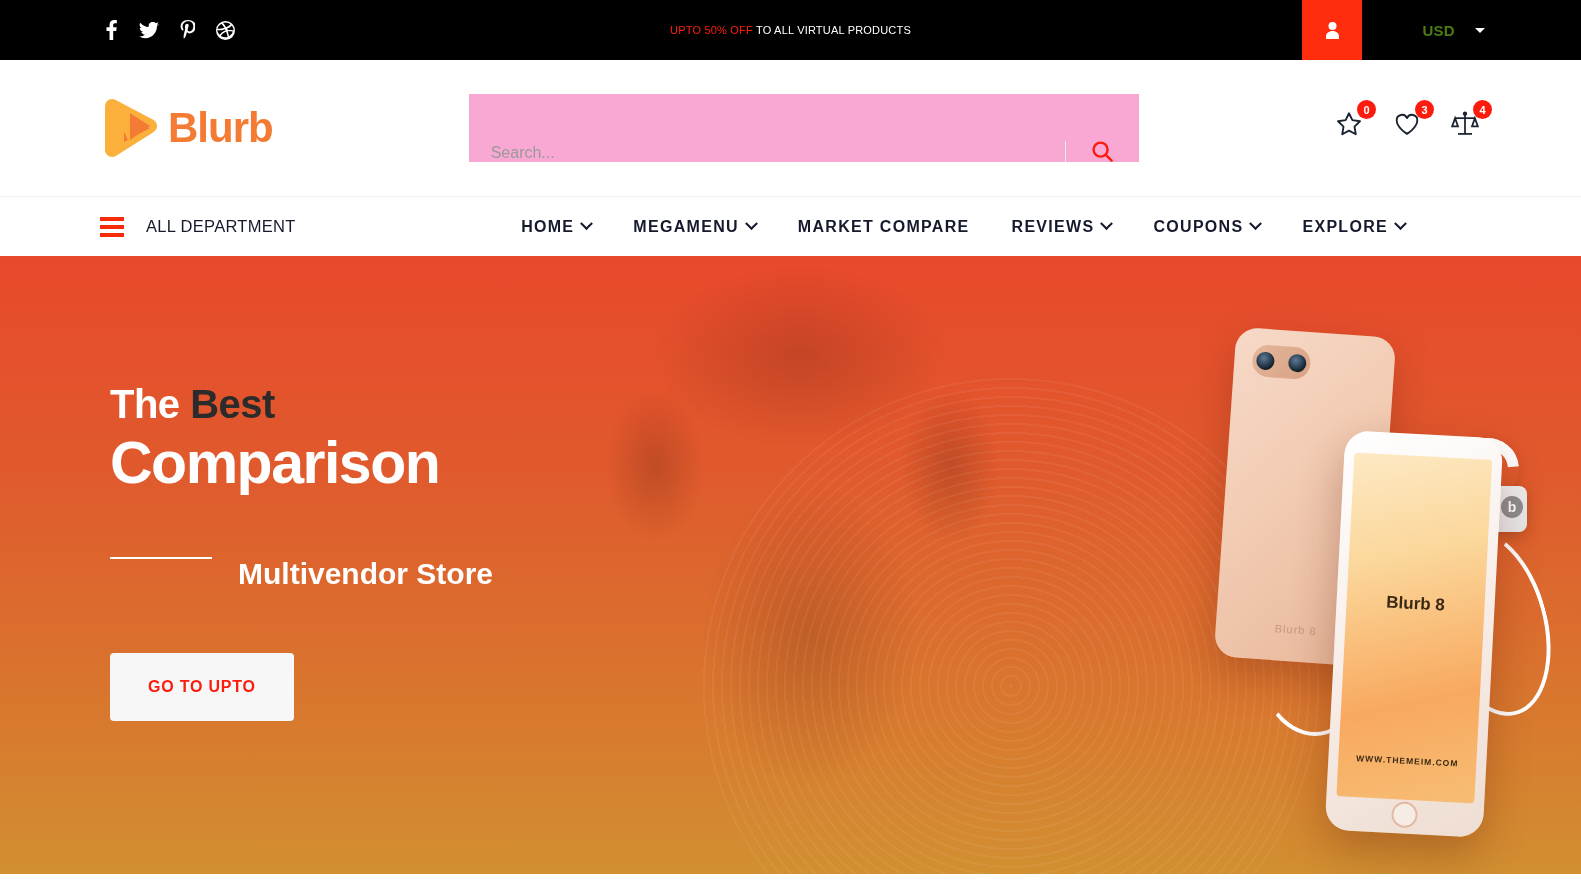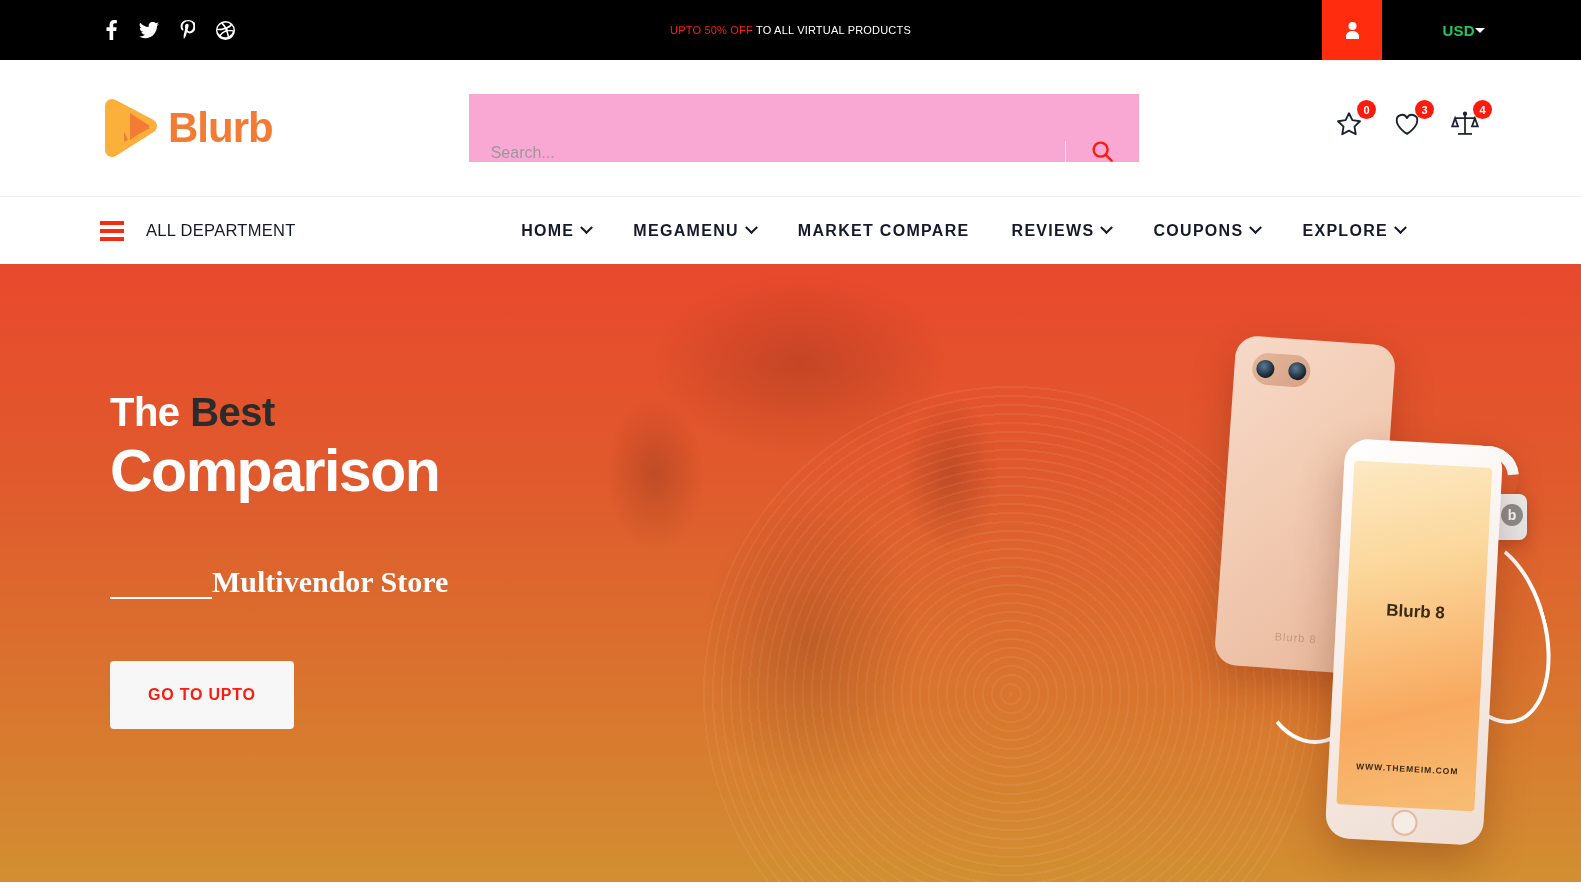--- a/index.html
+++ b/index.html
@@ -34,22 +34,22 @@
   .topbar-right {
     margin-left: auto; display: flex; align-items: stretch; height: 60px;
   }
   .account-btn {
     width: 60px; background: #ff2d0d;
     display: flex; align-items: center; justify-content: center;
     cursor: pointer;
   }
   .account-btn svg { fill: #fff; }
   .currency {
-    display: flex; align-items: center; gap: 0;
-    color: #22c55e; font-weight: bold; font-size: 15px;
+    display: flex; align-items: center; gap: 20px;
+    color: #4d7c0f; font-weight: bold; font-size: 15px;
     padding: 0 0 0 60px; margin-right: 96px; cursor: pointer;
     letter-spacing: .3px;
   }
   .caret {
     width: 0; height: 0;
     border-left: 5px solid transparent;
     border-right: 5px solid transparent;
     border-top: 5px solid #fff;
   }
 
@@ -93,21 +93,21 @@
   .badge {
     position: absolute; top: -10px; right: -11px;
     min-width: 19px; height: 19px; border-radius: 50%;
     background: #fc1b0d; color: #fff;
     font-size: 11px; font-weight: bold;
     display: flex; align-items: center; justify-content: center;
   }
 
   
   .nav {
-    height: 68px; background: #fff;
+    height: 60px; background: #fff;
     border-top: 1px solid #f0f0f0;
     display: flex; align-items: center;
     padding: 0 100px;
   }
   .dept { display: flex; align-items: center; gap: 22px; cursor: pointer; }
   .burger { display: flex; flex-direction: column; gap: 4px; }
   .burger span {
     display: block; width: 24px; height: 4px; background: #fc2b0d;
   }
   .dept-label {
@@ -152,21 +152,21 @@
   .hero-inner {
     position: relative; z-index: 5;
     padding: 126px 0 0 110px;
   }
   .h-top { font-size: 40px; font-weight: bold; color: #fff; letter-spacing: -.5px; }
   .h-top .dark { color: #2b2b2b; text-align: center; }
   .h-main {
     font-size: 59px; font-weight: bold; color: #fff;
     line-height: 1.05; letter-spacing: -1.5px; margin-top: 6px;
   }
-  .h-sub-row { display: flex; align-items: flex-end; margin-top: 62px; font-family: Liberation Serif, serif; }
+  .h-sub-row { display: flex; align-items: flex-start; gap: 26px; margin-top: 62px; }
   .h-line { width: 102px; height: 2px; background: #fff; }
   .h-sub { font-size: 30px; font-weight: bold; color: #fff; }
   .cta {
     display: inline-block; margin-top: 62px;
     background: #f7f7f7; color: #fc1b0d;
     font-size: 16px; font-weight: bold; letter-spacing: .8px;
     padding: 25px 38px; border: none; border-radius: 4px;
     cursor: pointer; font-family: "Liberation Sans", sans-serif;
   }
 

